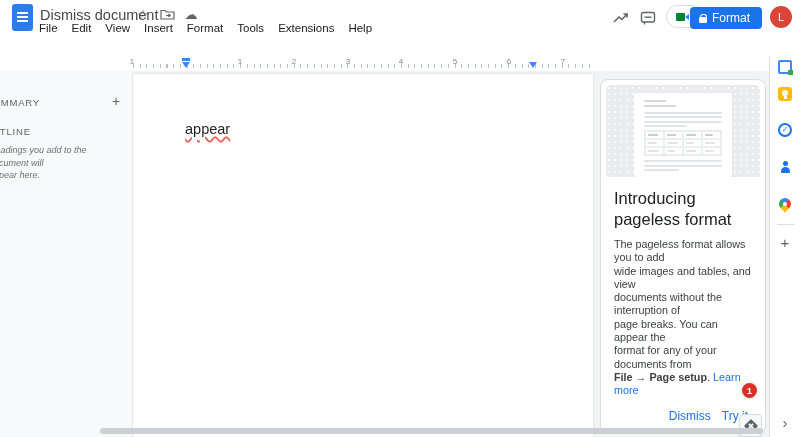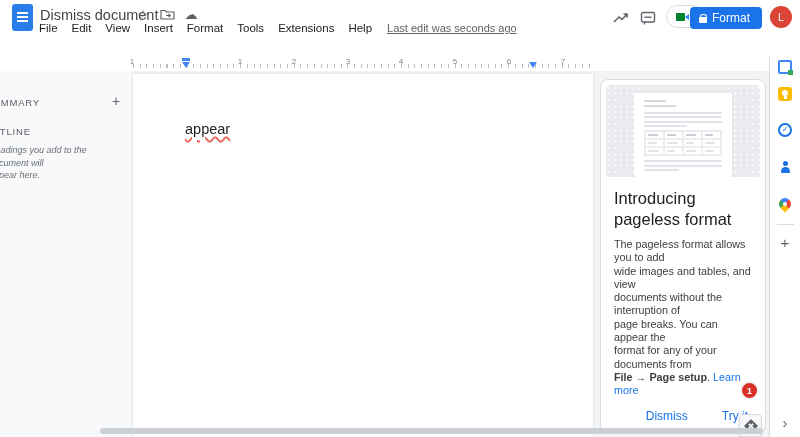--- a/index.html
+++ b/index.html
@@ -99,21 +99,21 @@
   .mini-table { display:grid; grid-template-columns:repeat(4,1fr); border:1px solid #e8eaee; margin:3px 0 4px 0; }
   .mini-cell { border:0.5px solid #eceef1; padding:2px; }
   .mini-cell .bar { margin-bottom:0; }
   .hdr-bar { background:#c7ccd3 !important; }
   .promo-text { padding:0 8px; }
   .promo-title { margin-top:11px; font-size:16.5px; line-height:21px; color:#202124; }
   .promo-body { margin-top:8px; font-size:10.8px; line-height:13.3px; color:#3c4043; }
   .promo-body .ln { display:block; }
   .bold { font-weight:700; }
   .link { color:#1a73e8; }
-  .promo-actions { margin-top:11px; display:flex; justify-content:flex-end; gap:34px; padding-right:4px; }
+  .promo-actions { margin-top:11px; display:flex; justify-content:flex-end; gap:11px; padding-right:4px; }
   .promo-actions .act { font-size:12px; font-weight:500; color:#1a73e8; }
 
   
   .badge { position:absolute; left:742px; top:312px; width:15px; height:15px; border-radius:50%;
     background:#d93025; color:#fff; font-size:9.5px; font-weight:700;
     display:flex; align-items:center; justify-content:center; box-shadow:0 0 0 2px #f1f3f4; }
   .explore-btn { position:absolute; left:739px; top:343px; width:23px; height:23px; background:#f6f7f8;
     border:1px solid #dadce0; border-radius:4px; box-shadow:0 1px 2px rgba(0,0,0,.12);
     display:flex; align-items:center; justify-content:center; }
   .diamond { position:relative; width:10px; height:10px; background:#5f6368; transform:rotate(45deg); border-radius:1px; }
@@ -162,21 +162,20 @@
 
   <div class="menubar">
     <span class="menu-item">File</span>
     <span class="menu-item">Edit</span>
     <span class="menu-item">View</span>
     <span class="menu-item">Insert</span>
     <span class="menu-item">Format</span>
     <span class="menu-item">Tools</span>
     <span class="menu-item">Extensions</span>
     <span class="menu-item">Help</span>
-    <span class="last-edit">Last edit was seconds ago</span>
   </div>
 
   <span class="hicon insights">
     <svg class="tb-svg" width="16" height="14" viewBox="0 0 16 14" fill="none" stroke="#5f6368" stroke-width="1.6">
       <path d="M1 11 L6 6 L9 8.5 L14 3"></path>
         <path d="M10.5 3 H14 V6.5"></path>
       </svg>
   </span>
   <span class="hicon comments">
     <svg class="tb-svg" width="16" height="15" viewBox="0 0 16 15" fill="none" stroke="#5f6368" stroke-width="1.4">

